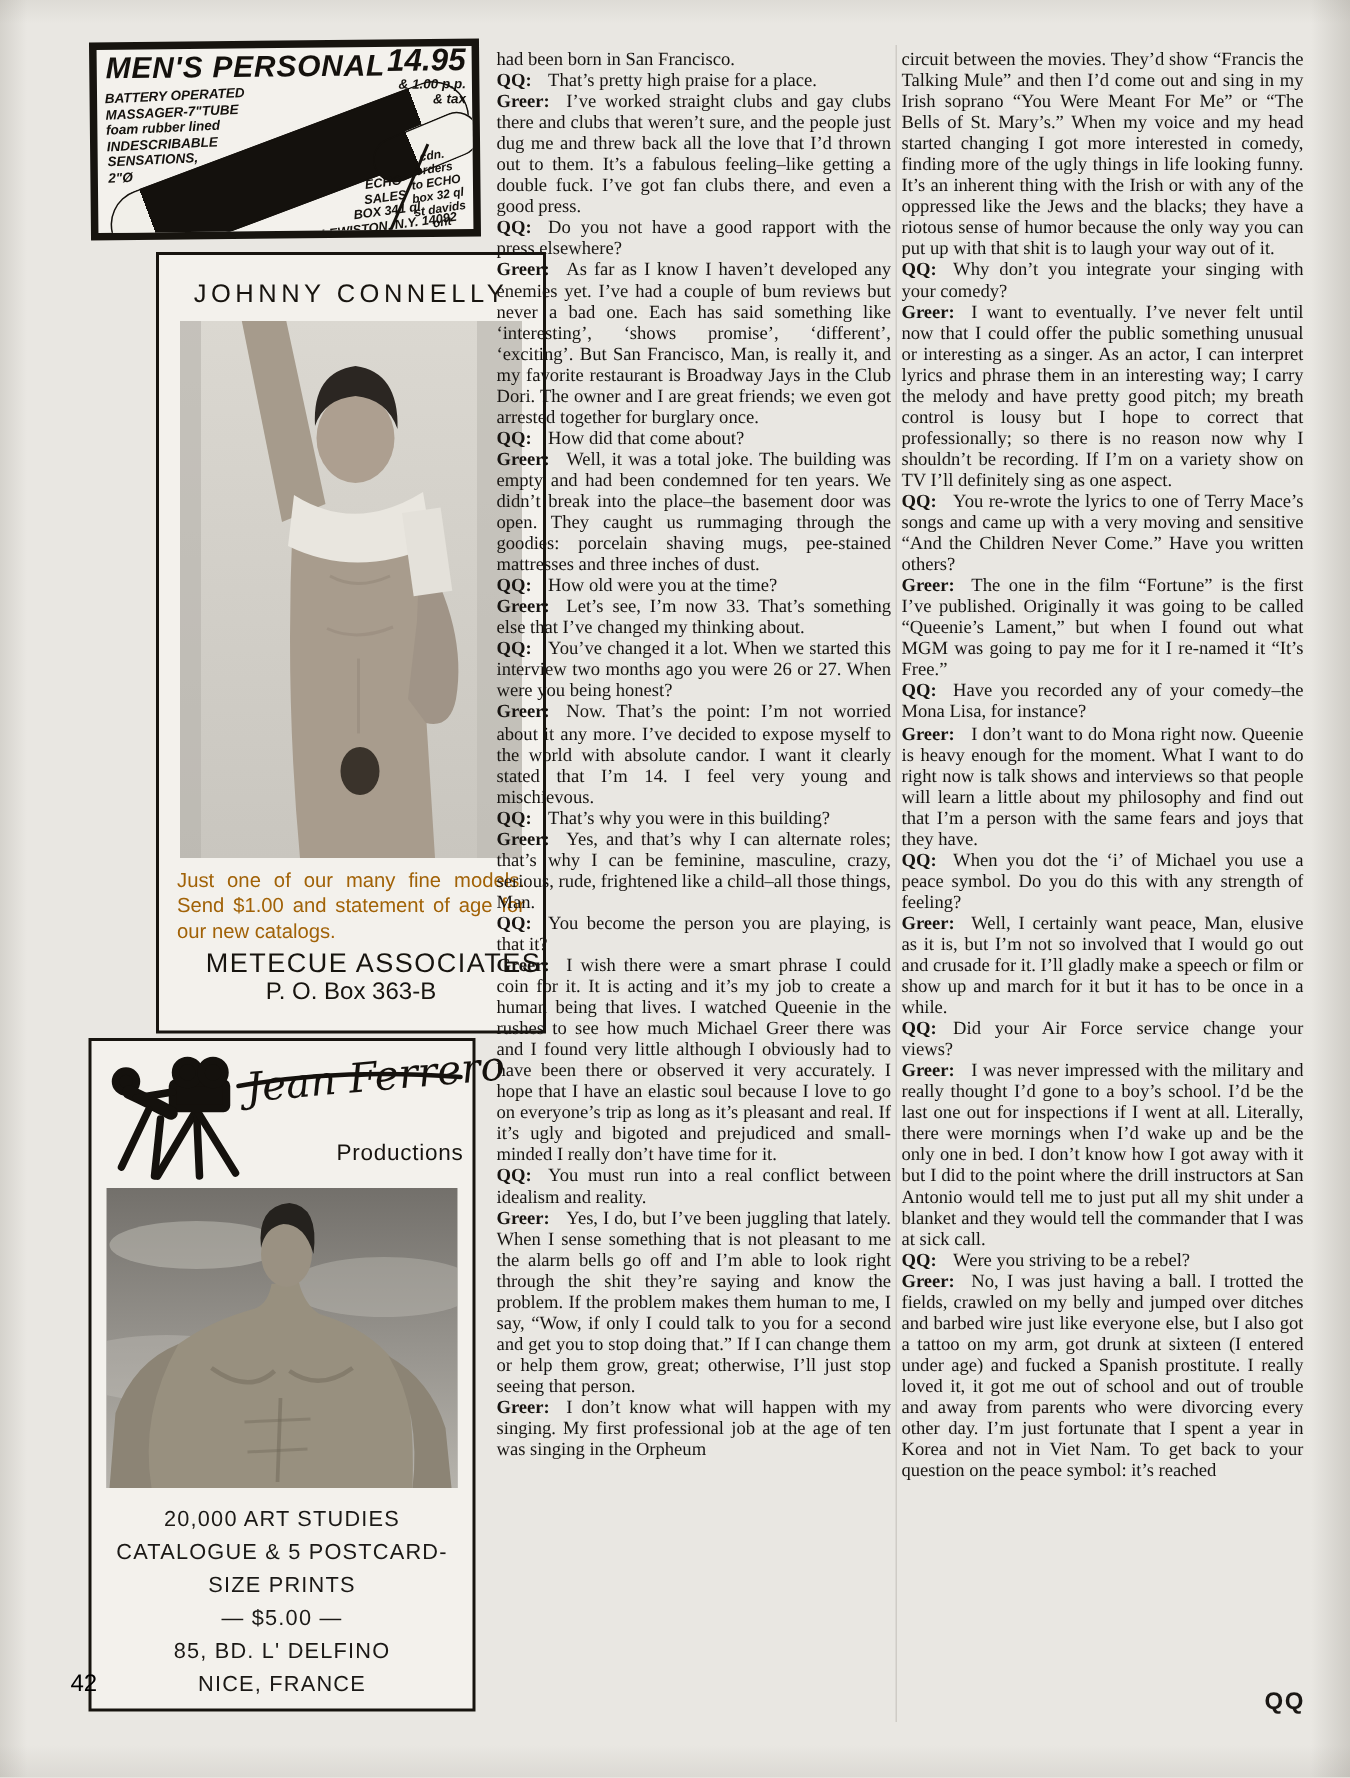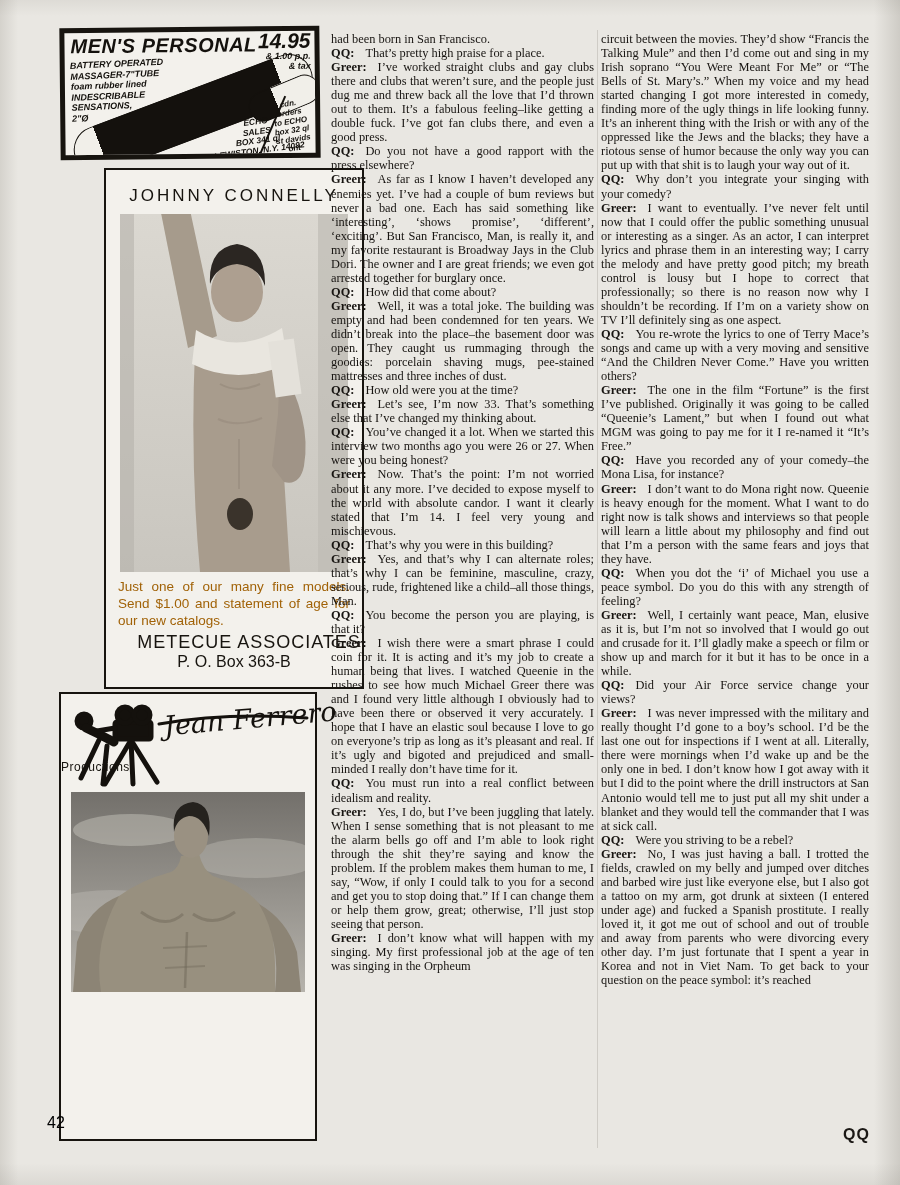--- a/index.html
+++ b/index.html
@@ -49,22 +49,22 @@
     font-family:"Liberation Sans",sans-serif;font-size:13.5px;line-height:17px;color:#a16207;text-align:justify;}
   .jc-org{position:absolute;left:0;top:462px;width:100%;text-align:center;font-family:"Liberation Sans",sans-serif;color:#17140f;}
   .jc-org .l1{font-size:18px;letter-spacing:1px;line-height:20px;padding-left:30px;}
   .jc-org .l2,.jc-org .l3{font-size:16px;line-height:19px;}
   
   #ad-ferrero{left:59px;top:692px;width:258px;height:449px;border-width:2px;}
   .jf-logo{position:absolute;left:8px;top:8px;width:100px;height:86px;}
   .jf-script{position:absolute;left:104px;top:10px;width:148px;height:60px;transform:rotate(-5deg);
     font-family:"DejaVu Serif",serif;font-style:italic;font-size:27px;color:#14110d;white-space:nowrap;}
   .jf-flourish{position:absolute;left:96px;top:18px;width:152px;height:14px;}
-  .jf-productions{position:absolute;left:0;top:66px;width:248px;text-align:left;
-    font-family:"Liberation Sans",sans-serif;font-size:12px;letter-spacing:.5px;color:#17140f;}
+  .jf-productions{position:absolute;left:0;top:66px;width:248px;text-align:right;
+    font-family:"Liberation Sans",sans-serif;font-size:15px;letter-spacing:.5px;color:#17140f;}
   .jf-photo{position:absolute;left:10px;top:98px;width:234px;height:200px;overflow:hidden;background:#8f8c86;}
   .jf-lines{position:absolute;left:0;top:308px;width:100%;text-align:center;
     font-family:"Liberation Sans",sans-serif;font-size:14.5px;line-height:22px;letter-spacing:.8px;color:#1b1916;}
   
   .col{position:absolute;top:32px;height:1122px;overflow:hidden;}
   #col-mid{left:331px;width:263px;}
   #col-right{left:601px;width:268px;}
   .para{margin:0;font-size:12.4px;line-height:14.05px;text-align:justify;color:#171411;}
   .speaker{font-weight:bold;margin-right:11px;}
   .col-divider{position:absolute;left:597px;top:30px;width:1px;height:1118px;background:#cfccc6;}
@@ -184,20 +184,28 @@
       <path d="M48,104 Q18,116 6,150 L2,200 L30,200 Q22,150 48,104 Z" fill="#8c8475"></path>
       <path d="M188,112 Q216,128 226,160 L230,200 L204,200 Q210,150 188,112 Z" fill="#8c8475"></path>
       <ellipse cx="120" cy="44" rx="17" ry="22" fill="#9a9182"></ellipse>
       <path d="M103,40 Q100,12 122,10 Q142,12 138,44 Q132,24 118,24 Q106,26 103,40 Z" fill="#25221e"></path>
       <path d="M70,120 Q95,138 112,122" stroke="#6f6859" stroke-width="3" fill="none" opacity=".5"></path>
       <path d="M122,122 Q142,136 164,120" stroke="#6f6859" stroke-width="3" fill="none" opacity=".5"></path>
       <line x1="116" y1="140" x2="114" y2="196" stroke="#6f6859" stroke-width="2.5" opacity=".5"></line>
       <path d="M92,156 L136,154 M94,176 L134,174" stroke="#6f6859" stroke-width="2" opacity=".4"></path>
     </svg>
   </div>
+  <div class="jf-lines">
+      <div>20,000 ART STUDIES</div>
+      <div>CATALOGUE &amp; 5 POSTCARD-</div>
+      <div>SIZE PRINTS</div>
+      <div>— $5.00 —</div>
+      <div>85, BD. L' DELFINO</div>
+      <div>NICE, FRANCE</div>
+    </div>
 </div>
 
 <div class="col" id="col-mid">
     <p class="para">had been born in San Francisco.</p>
     <p class="para"><span class="speaker">QQ:</span>That’s pretty high praise for a place.</p>
     <p class="para"><span class="speaker">Greer:</span>I’ve worked straight clubs and gay clubs there and clubs that weren’t sure, and the people just dug me and threw back all the love that I’d thrown out to them.  It’s a fabulous feeling–like getting a double fuck.  I’ve got fan clubs there, and even a good press.</p>
     <p class="para"><span class="speaker">QQ:</span>Do you not have a good rapport with the press elsewhere?</p>
     <p class="para"><span class="speaker">Greer:</span>As far as I know I haven’t developed any enemies yet.  I’ve had a couple of bum reviews but never a bad one.  Each has said something like ‘interesting’, ‘shows promise’, ‘different’, ‘exciting’.  But San Francisco, Man, is really it, and my favorite restaurant is Broadway Jays in the Club Dori.  The owner and I are great friends; we even got arrested together for burglary once.</p>
     <p class="para"><span class="speaker">QQ:</span>How did that come about?</p>
     <p class="para"><span class="speaker">Greer:</span>Well, it was a total joke.  The building was empty and had been condemned for ten years.  We didn’t break into the place–the basement door was open.  They caught us rummaging through the goodies: porcelain shaving mugs, pee-stained mattresses and three inches of dust.</p>

